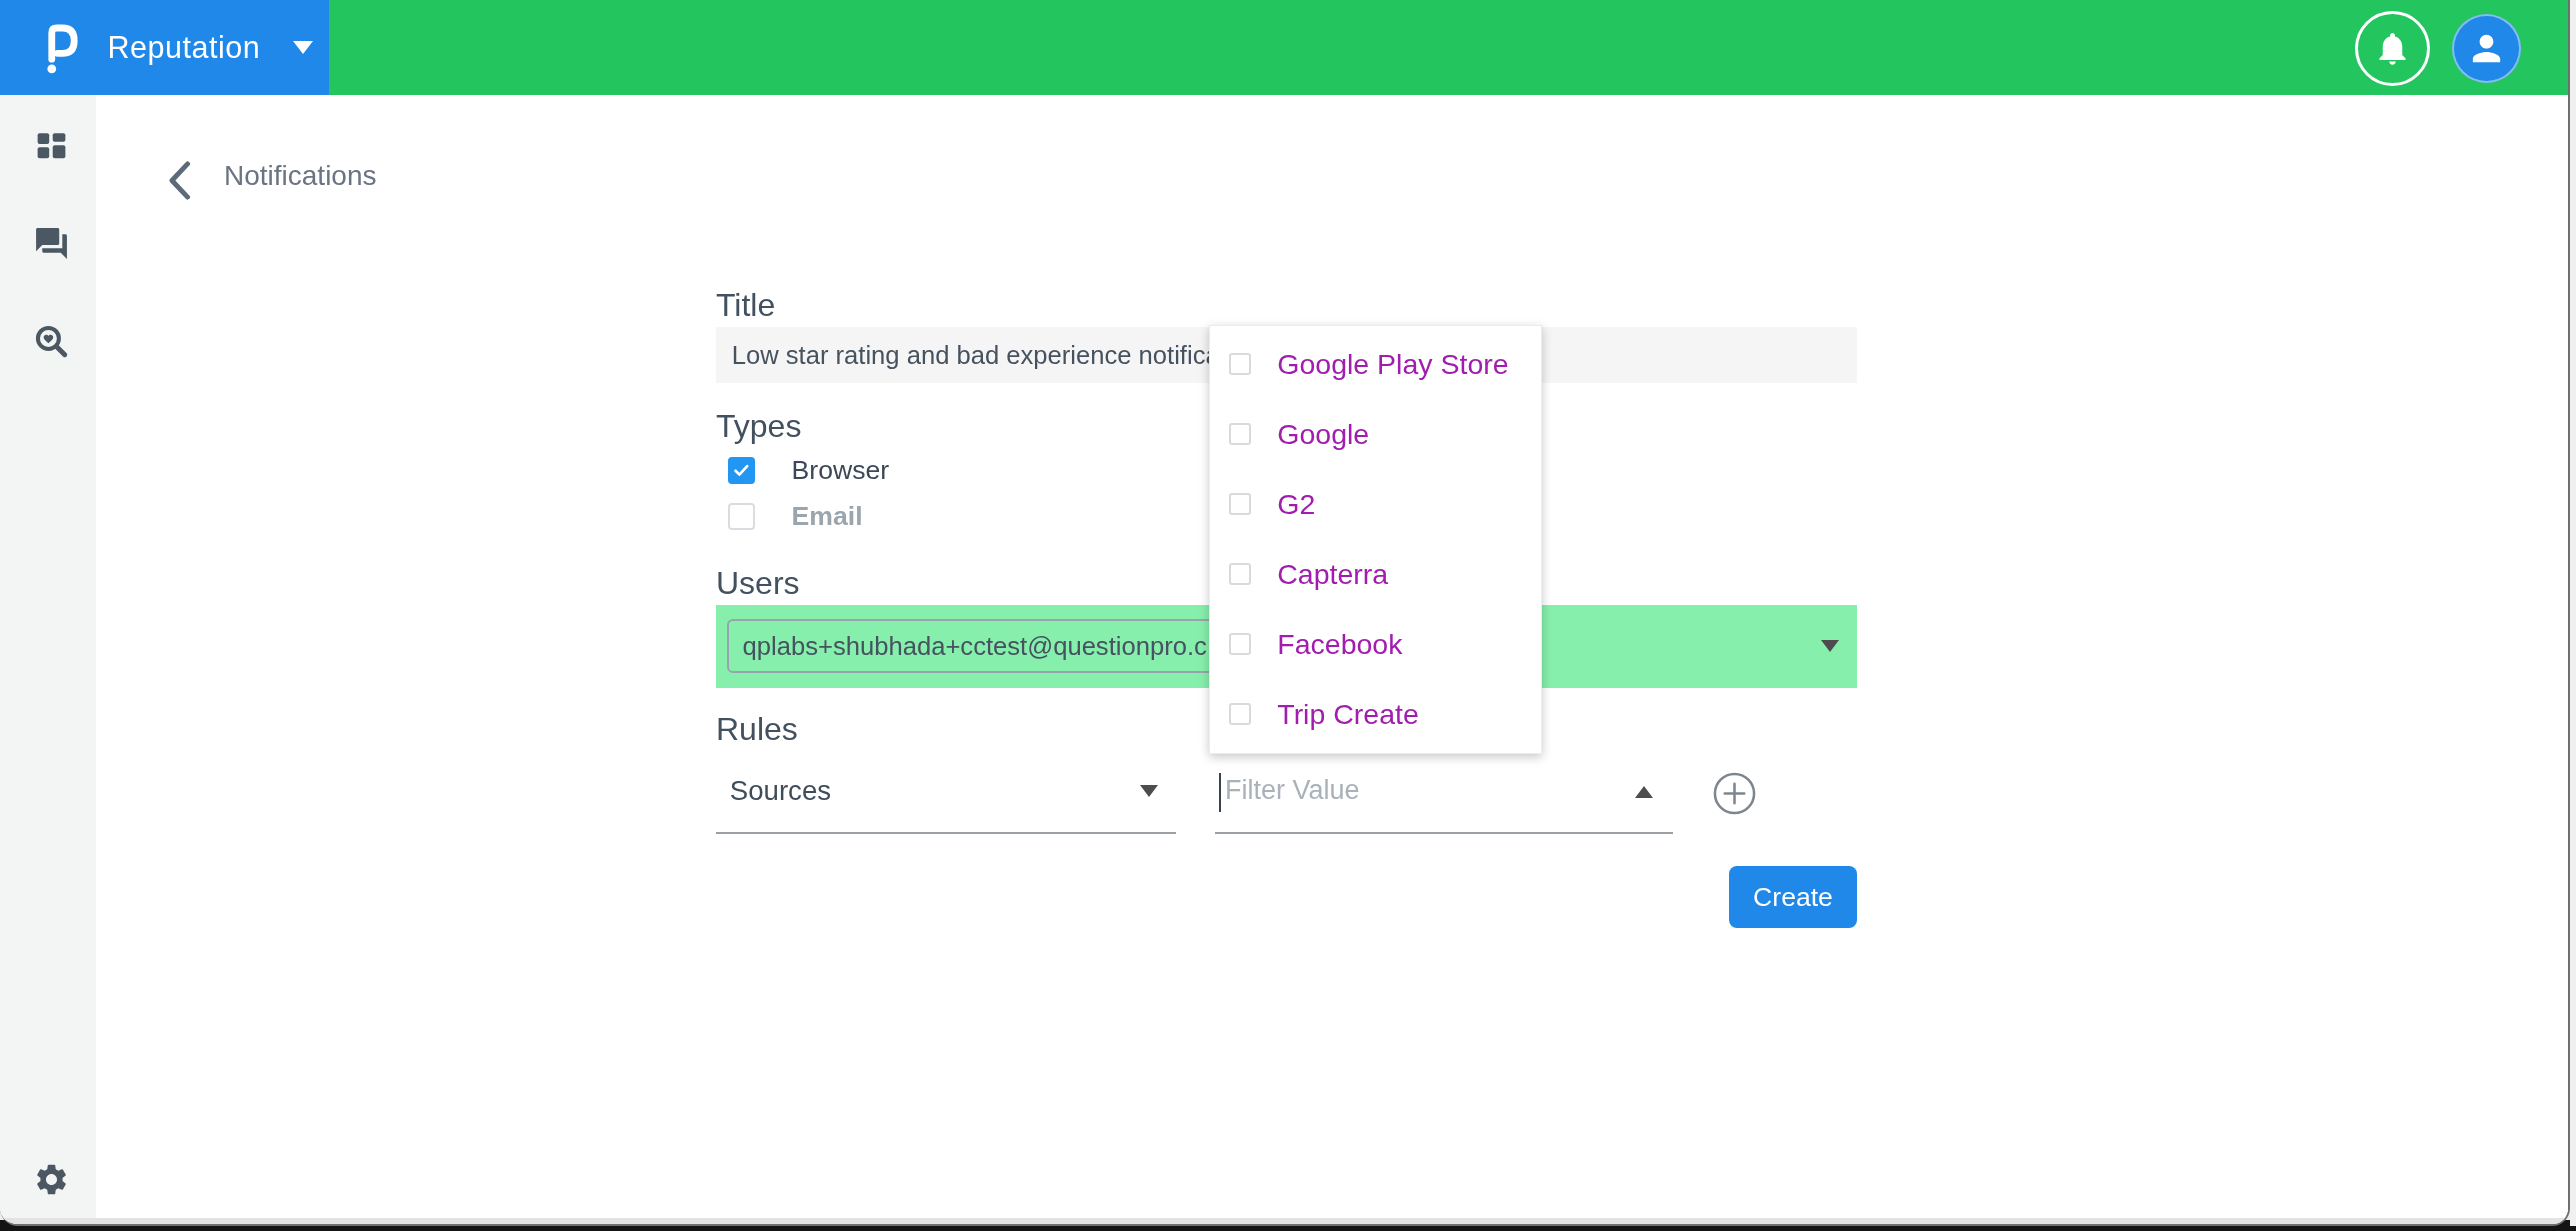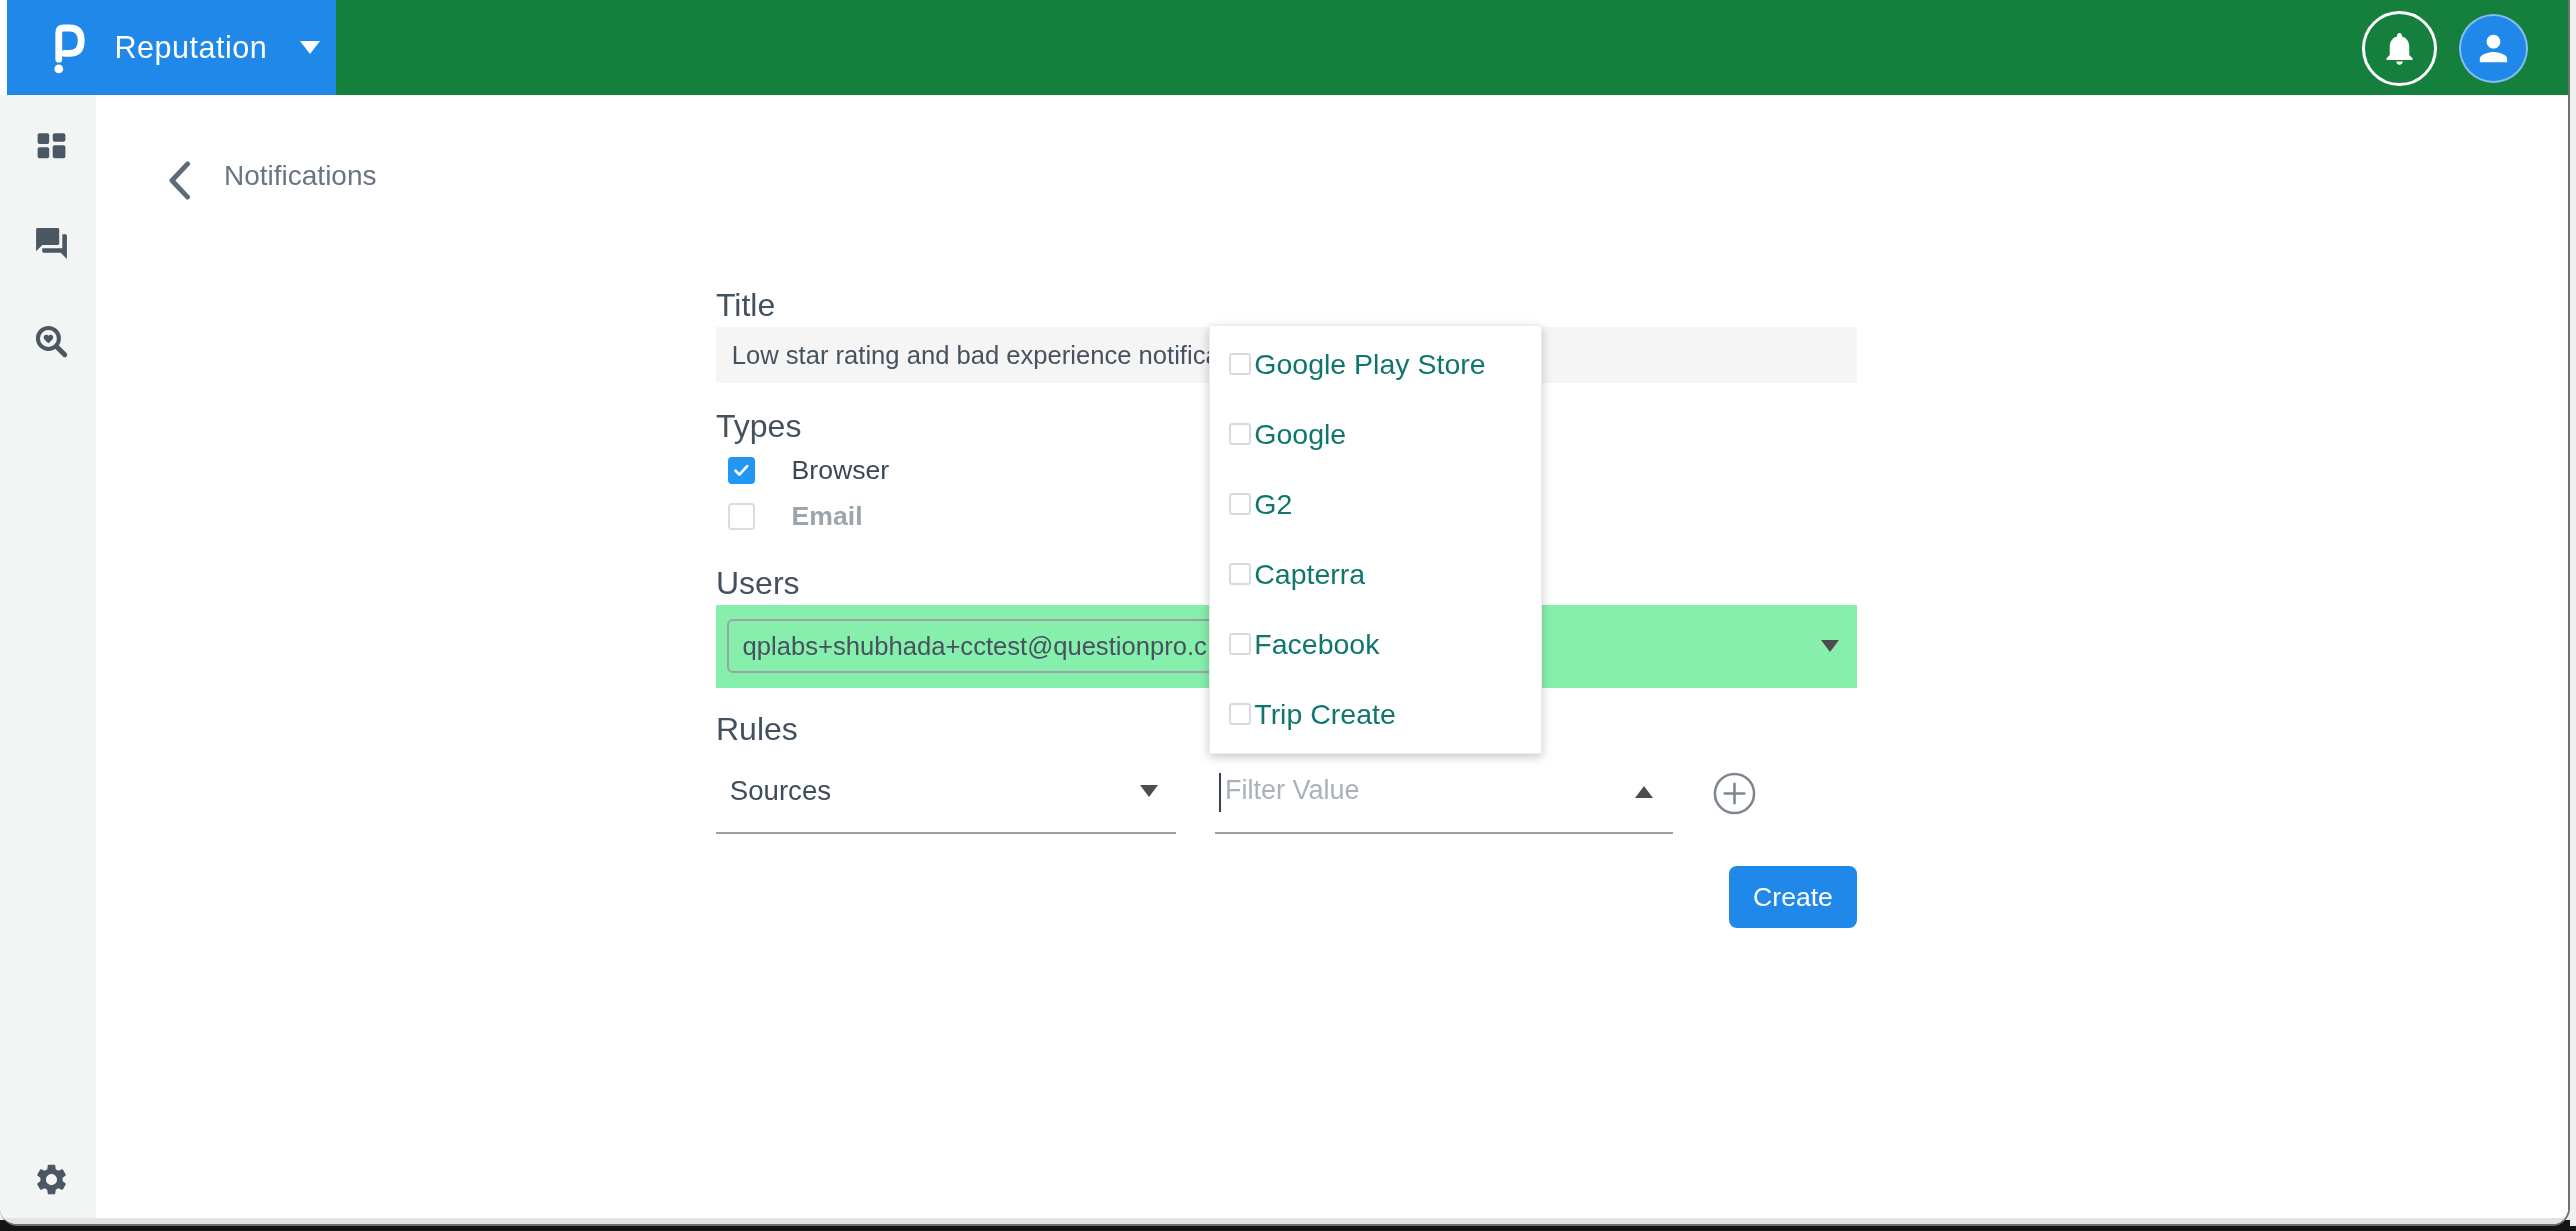--- a/index.html
+++ b/index.html
@@ -4,21 +4,21 @@
 <style>
   html,body{margin:0;padding:0;background:#101010;}
   *{box-sizing:border-box;font-family:"Liberation Sans",sans-serif;}
   .stage{position:relative;width:2576px;height:1232px;background:#ededed;overflow:hidden;}
   .abs{position:absolute;}
   .bottom-strip{left:0;bottom:0;width:2576px;height:11.8px;background:#141414;z-index:0;}
   .window{left:0;top:0;width:2570px;height:1226px;background:#ffffff;z-index:1;
           border-right:2px solid #6f6f6f;border-bottom:2px solid #6f6f6f;
           border-radius:0 0 17.7px 17.7px;overflow:hidden;}
   
-  .topbar{left:7px;top:0;width:100%;height:123px;background:#15803d;}
+  .topbar{left:0;top:0;width:100%;height:123px;background:#22c55e;}
   .brand{left:0;top:0;width:329px;height:95px;background:#2088e8;display:flex;align-items:center;cursor:pointer;}
   .brand-logo{margin-left:43px;}
   .brand-name{margin-left:25.6px;color:#ffffff;font-size:30.5px;font-weight:500;letter-spacing:0.5px;}
   .brand-caret{margin-left:33px;width:0;height:0;border-left:10.8px solid transparent;border-right:10.8px solid transparent;border-top:13.8px solid #ffffff;}
   .bell-btn{left:2355px;top:10.8px;width:75px;height:75px;border-radius:50%;border:3px solid #ffffff;display:flex;align-items:center;justify-content:center;color:#ffffff;cursor:pointer;}
   .avatar-btn{left:2452px;top:13.8px;width:69px;height:69px;border-radius:50%;background:#2088e8;border:2px solid rgba(255,255,255,.45);display:flex;align-items:center;justify-content:center;color:#ffffff;cursor:pointer;}
   
   .sidebar{left:0;top:95px;width:96px;height:1125px;background:#f3f4f4;}
   .side-item{position:absolute;left:31.5px;width:39px;height:39px;color:#4b5763;display:flex;align-items:center;justify-content:center;cursor:pointer;}
   
@@ -51,21 +51,21 @@
   .text-cursor{position:absolute;left:3.9px;top:23.6px;width:2px;height:39px;background:#3a434d;}
   .filter-box .caret-up{position:absolute;right:19.7px;top:37px;}
   .add-btn{left:1615px;top:675px;width:47px;height:47px;color:#7d868e;cursor:pointer;}
   .create-btn{left:1633px;top:771px;width:128px;height:62px;background:#2088e8;border:none;border-radius:7.9px;
               color:#ffffff;font-size:26.6px;font-weight:500;cursor:pointer;}
   
   .dropdown{left:1113px;top:230px;width:333px;height:429px;background:#ffffff;z-index:5;
             border:1px solid #ececec;box-shadow:0 3px 9.8px rgba(0,0,0,.22);padding-top:3px;}
   .dd-item{height:70px;display:flex;align-items:center;padding-left:18.7px;cursor:pointer;}
   .dd-cbox{width:22.6px;height:22.6px;border:2px solid #d8dbde;border-radius:3px;background:#ffffff;flex:0 0 auto;}
-  .dd-item .lbl{margin-left:3px;font-size:28.5px;color:#0f766e;}
+  .dd-item .lbl{margin-left:26px;font-size:28.5px;color:#a21caf;}
   
   .hscroll{left:0;bottom:0;width:100%;height:5.9px;background:#e3e3e3;}
   
   .edge-strip{left:2570px;top:0;width:5.9px;height:1226px;background:#f0f0f0;z-index:2;}
 </style>
 </head>
 <body>
 
 <div class="stage">
   <div class="abs bottom-strip"></div>

